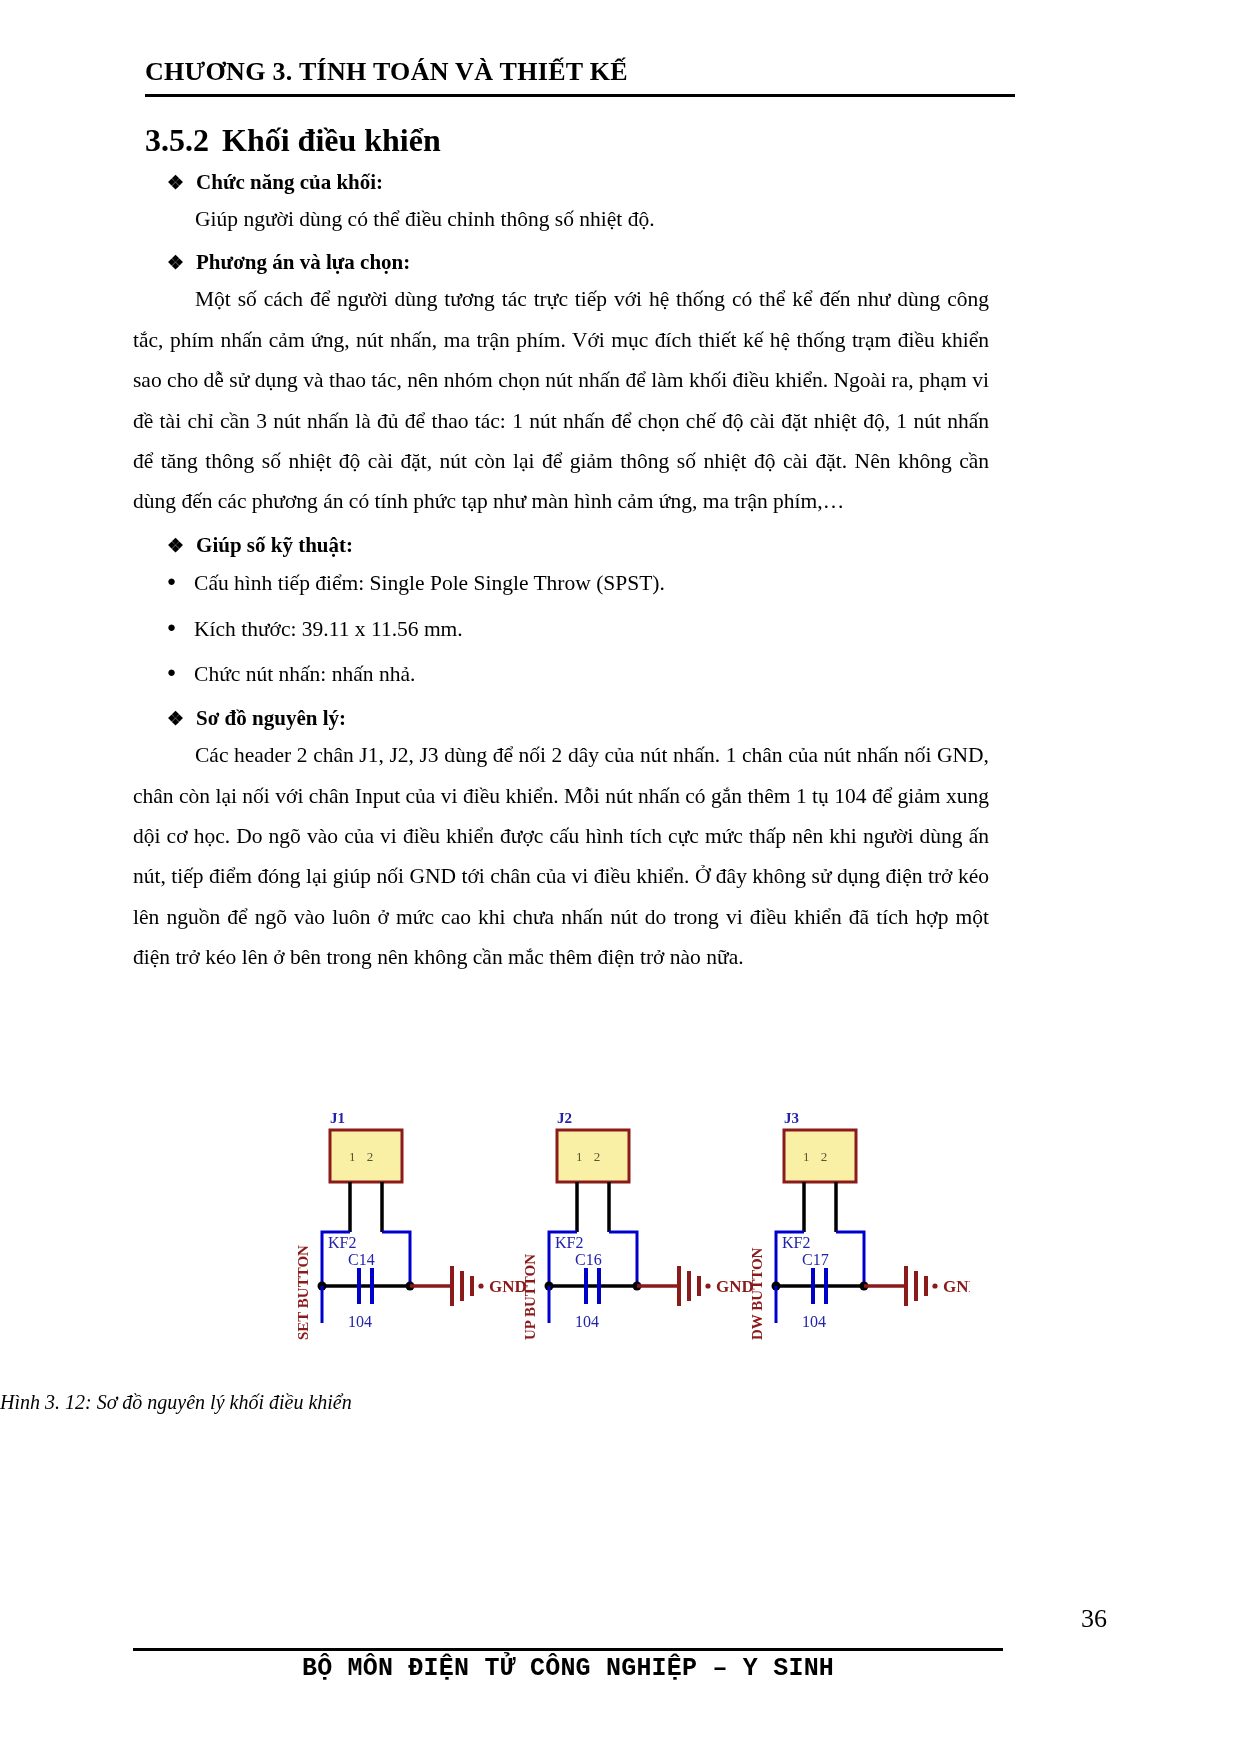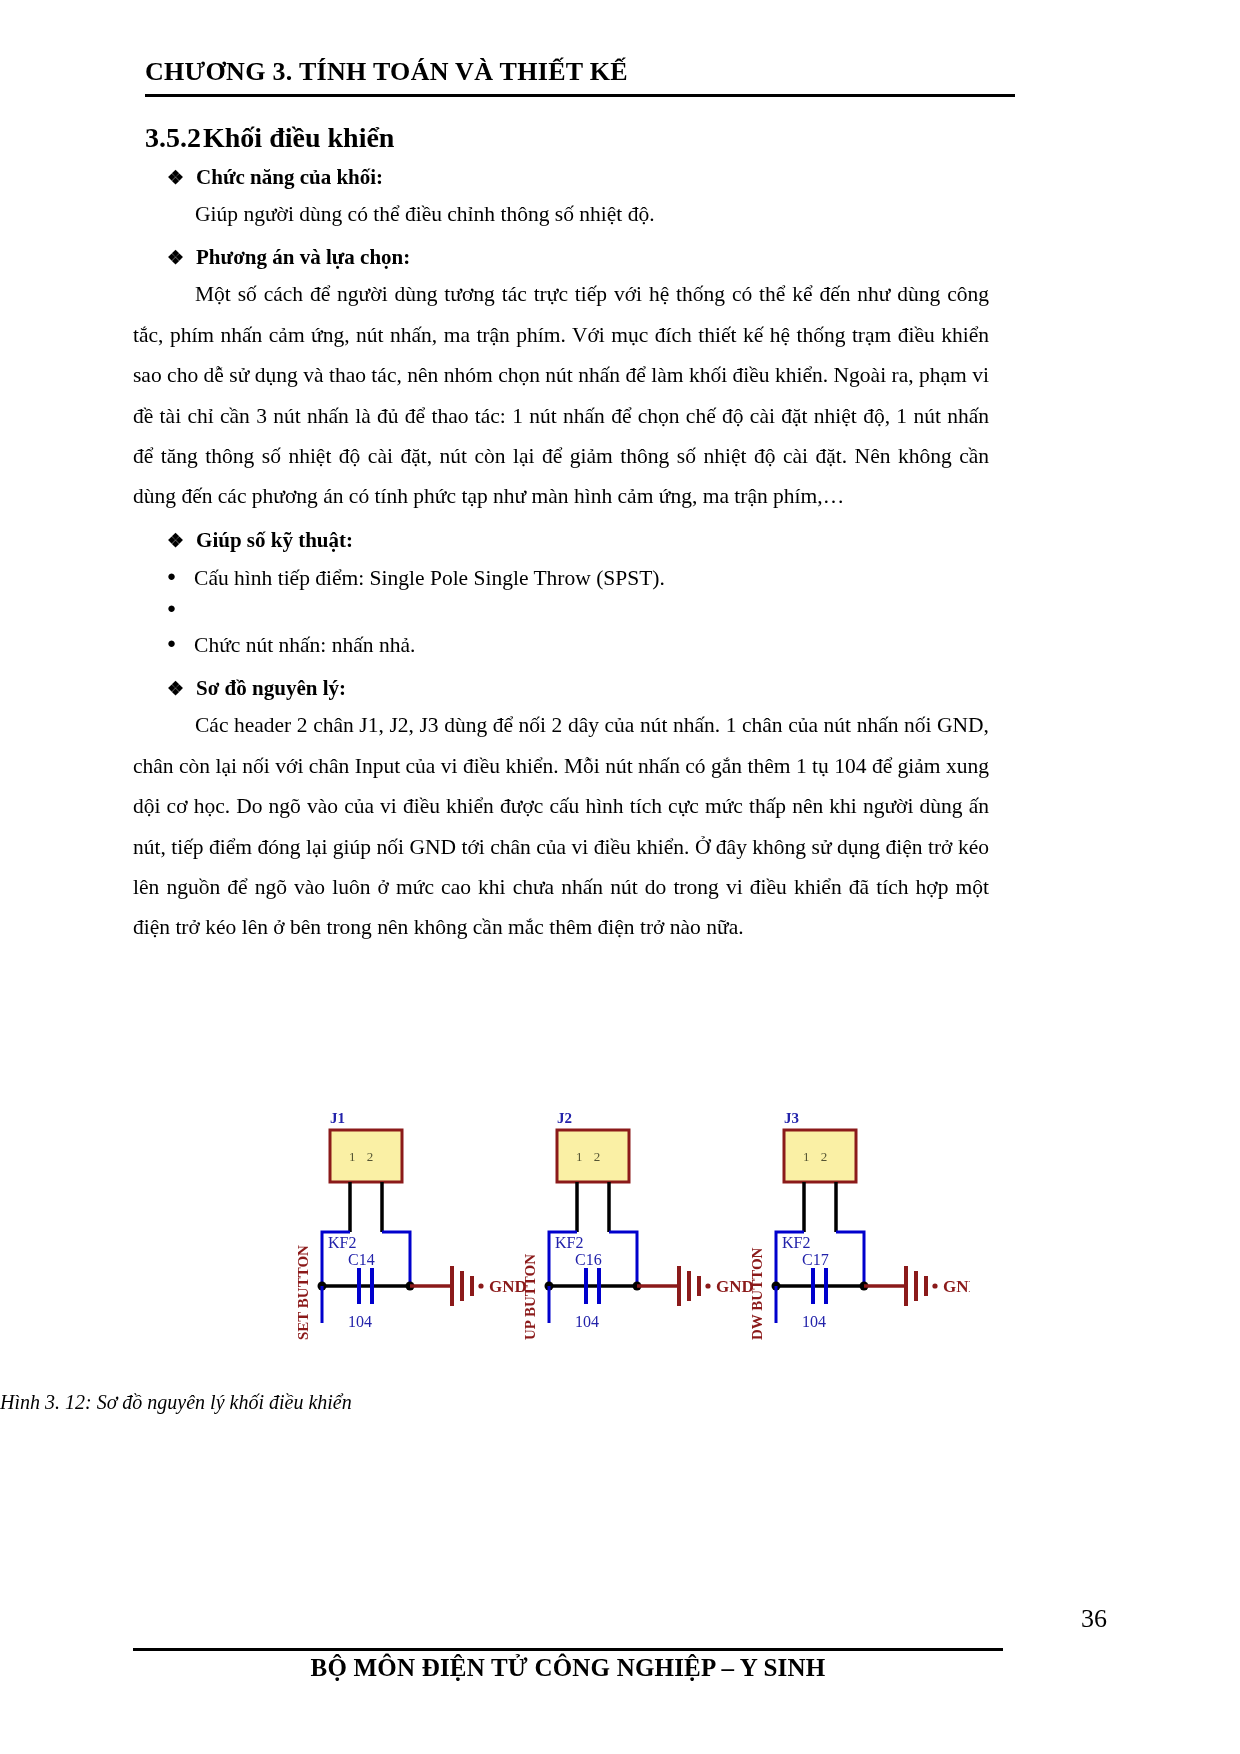--- a/index.html
+++ b/index.html
@@ -23,23 +23,23 @@
   }
   .header-rule {
     margin-top:7px; border-top:3.5px solid #000; width:870px;
   }
 
   
   .content {
     position:absolute; left:133px; top:122px; width:872px;
   }
   .h3 {
-    font-size:28px; font-weight:bold;
+    font-size:32px; font-weight:bold;
     margin:0 0 6px 0; padding-left:12px;
-    display:flex; gap:0;
+    display:flex; gap:13px;
   }
   .h3 .num { display:inline-block; min-width:58px; }
 
   .dbullet {
     font-size:21px; font-weight:bold;
     margin:11px 0 4px 0;
     padding-left:34px;
     display:flex; align-items:baseline; gap:12px;
   }
   .dbullet .marker { font-size:19px; line-height:1; }
@@ -74,20 +74,21 @@
     font-size:26px;
   }
   .footer-rule {
     position:absolute; left:133px; top:1648px; width:870px;
     border-top:3.5px solid #000;
   }
   .footer-text {
     position:absolute; left:133px; top:1654px; width:870px;
     text-align:center; font-size:25px; font-weight:bold;
     letter-spacing:.2px;
+    font-family:Liberation Mono, monospace;
   }
 </style>
 </head>
 <body>
 
 <div class="page">
 
   <div class="header">
     <div class="header-title">CHƯƠNG 3. TÍNH TOÁN VÀ THIẾT KẾ</div>
     <div class="header-rule"></div>
@@ -116,20 +117,21 @@
       <span class="marker">❖</span>
       <span>Giúp số kỹ thuật:</span>
     </div>
 
     <div class="rbullet">
       <span class="marker">●</span>
       <span>Cấu hình tiếp điểm: Single Pole Single Throw (SPST).</span>
     </div>
     <div class="rbullet">
       <span class="marker">●</span>
+      <span>Kích thước: 39.11 x 11.56 mm.</span>
     </div>
     <div class="rbullet">
       <span class="marker">●</span>
       <span>Chức nút nhấn: nhấn nhả.</span>
     </div>
 
     <div class="dbullet">
       <span class="marker">❖</span>
       <span>Sơ đồ nguyên lý:</span>
     </div>

